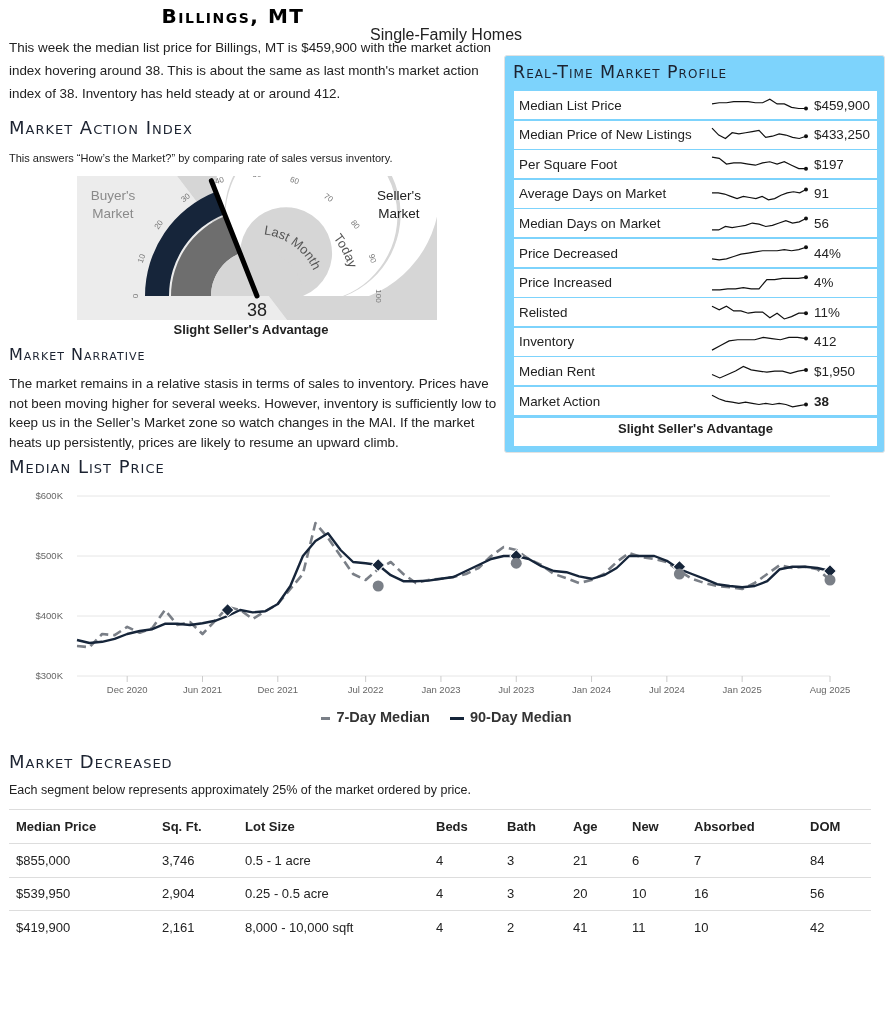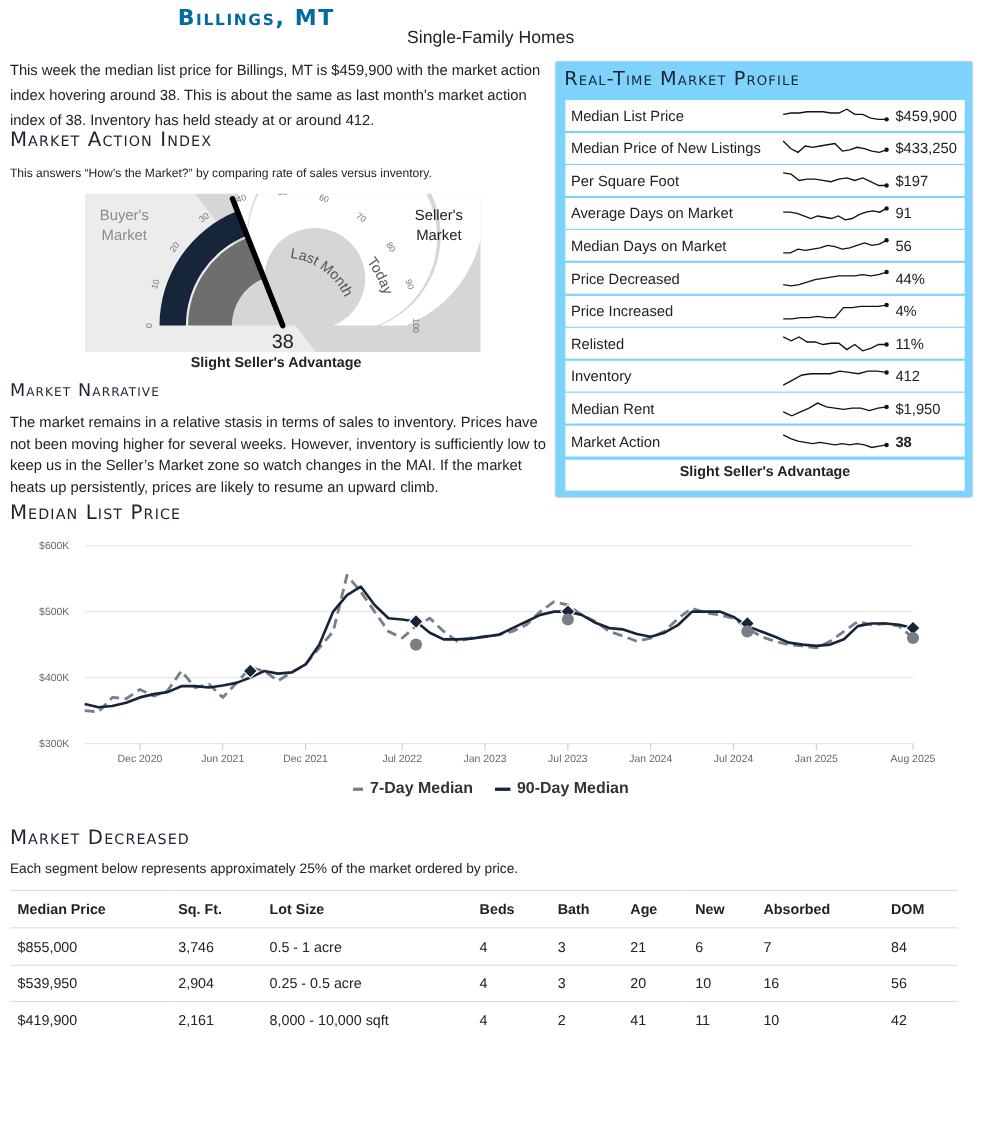--- a/index.html
+++ b/index.html
@@ -1,21 +1,21 @@
 <!DOCTYPE html>
 <html><head>
 <meta charset="utf-8">
 <style>
   * { box-sizing: border-box; margin: 0; padding: 0; }
   body { width: 893px; height: 1024px; background: #fff; font-family: "Liberation Sans", sans-serif; color: #222; position: relative; overflow: hidden; }
   .abs { position: absolute; }
   .caps-h { font-family: "DejaVu Sans", sans-serif; font-variant: small-caps; letter-spacing: 1px; color: #1c2331; font-weight: normal; }
-  .title { left: 0; width: 466px; top: 4px; text-align: center; font-size: 20px; font-weight: bold; font-family: "DejaVu Sans", sans-serif; font-variant: small-caps; letter-spacing: 1.5px; color: #0369a1; }
+  .title { left: 0; width: 466px; top: 4px; text-align: center; font-size: 20px; font-weight: bold; font-family: "DejaVu Sans", sans-serif; font-variant: small-caps; letter-spacing: 1.5px; color: #000000; }
   .subtitle { left: 370px; top: 26px; font-size: 16px; color: #222; }
-  .intro { left: 9px; top: 52px; width: 490px; font-size: 13.4px; line-height: 23px; color: #222; }
+  .intro { left: 9px; top: 36px; width: 490px; font-size: 13.4px; line-height: 23px; color: #222; }
   .h-mai { left: 9px; top: 117px; font-size: 18px; }
   .mai-desc { left: 9px; top: 152px; font-size: 11px; color: #222; }
   .gauge { left: 77px; top: 176px; width: 360px; height: 144px; }
   .gauge-caption { left: 77px; width: 348px; top: 322px; text-align: center; font-size: 13px; font-weight: bold; }
   .h-narr { left: 9px; top: 345px; font-size: 16px; }
   .narr { left: 9px; top: 374px; width: 490px; font-size: 13.4px; line-height: 19.5px; }
   .h-mlp { left: 9px; top: 456px; font-size: 18px; }
 
   .profile { left: 504px; top: 55px; width: 381px; height: 398px; background: #7dd3fc; border: 1px solid #e2e2e2; border-radius: 3px; }
   .profile h2 { position: absolute; left: 8px; top: 6px; font-size: 17.5px; }

